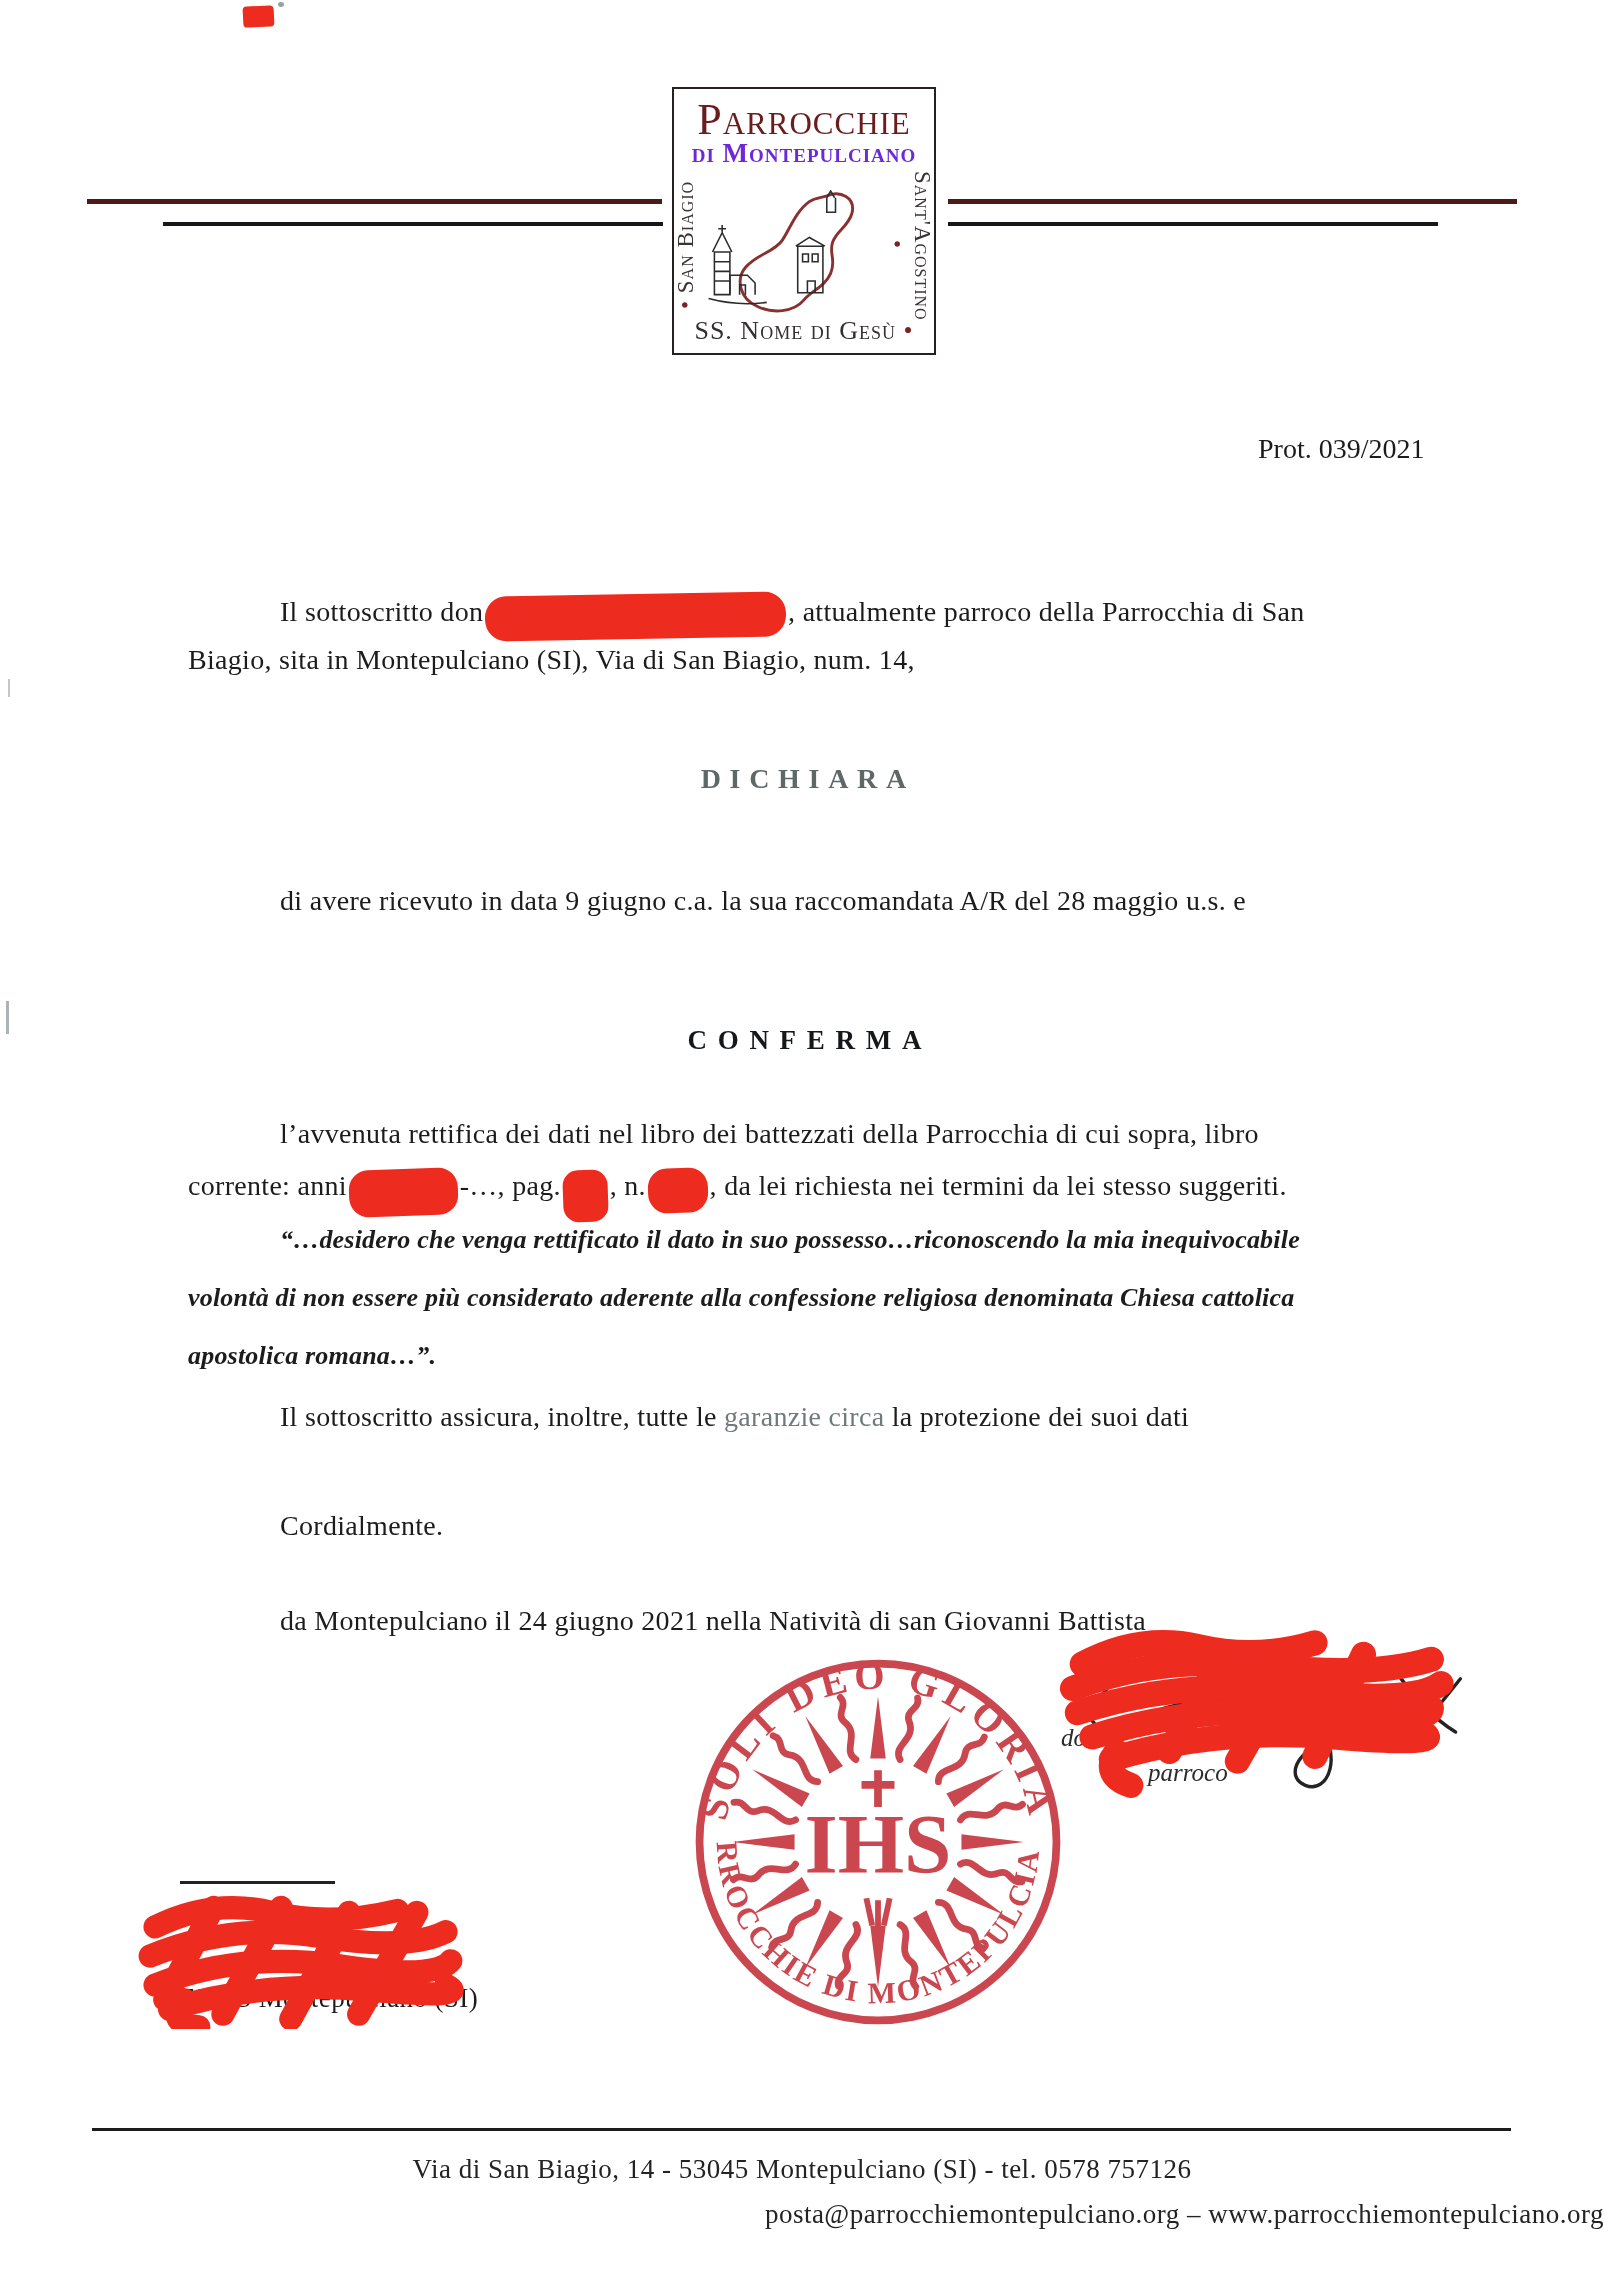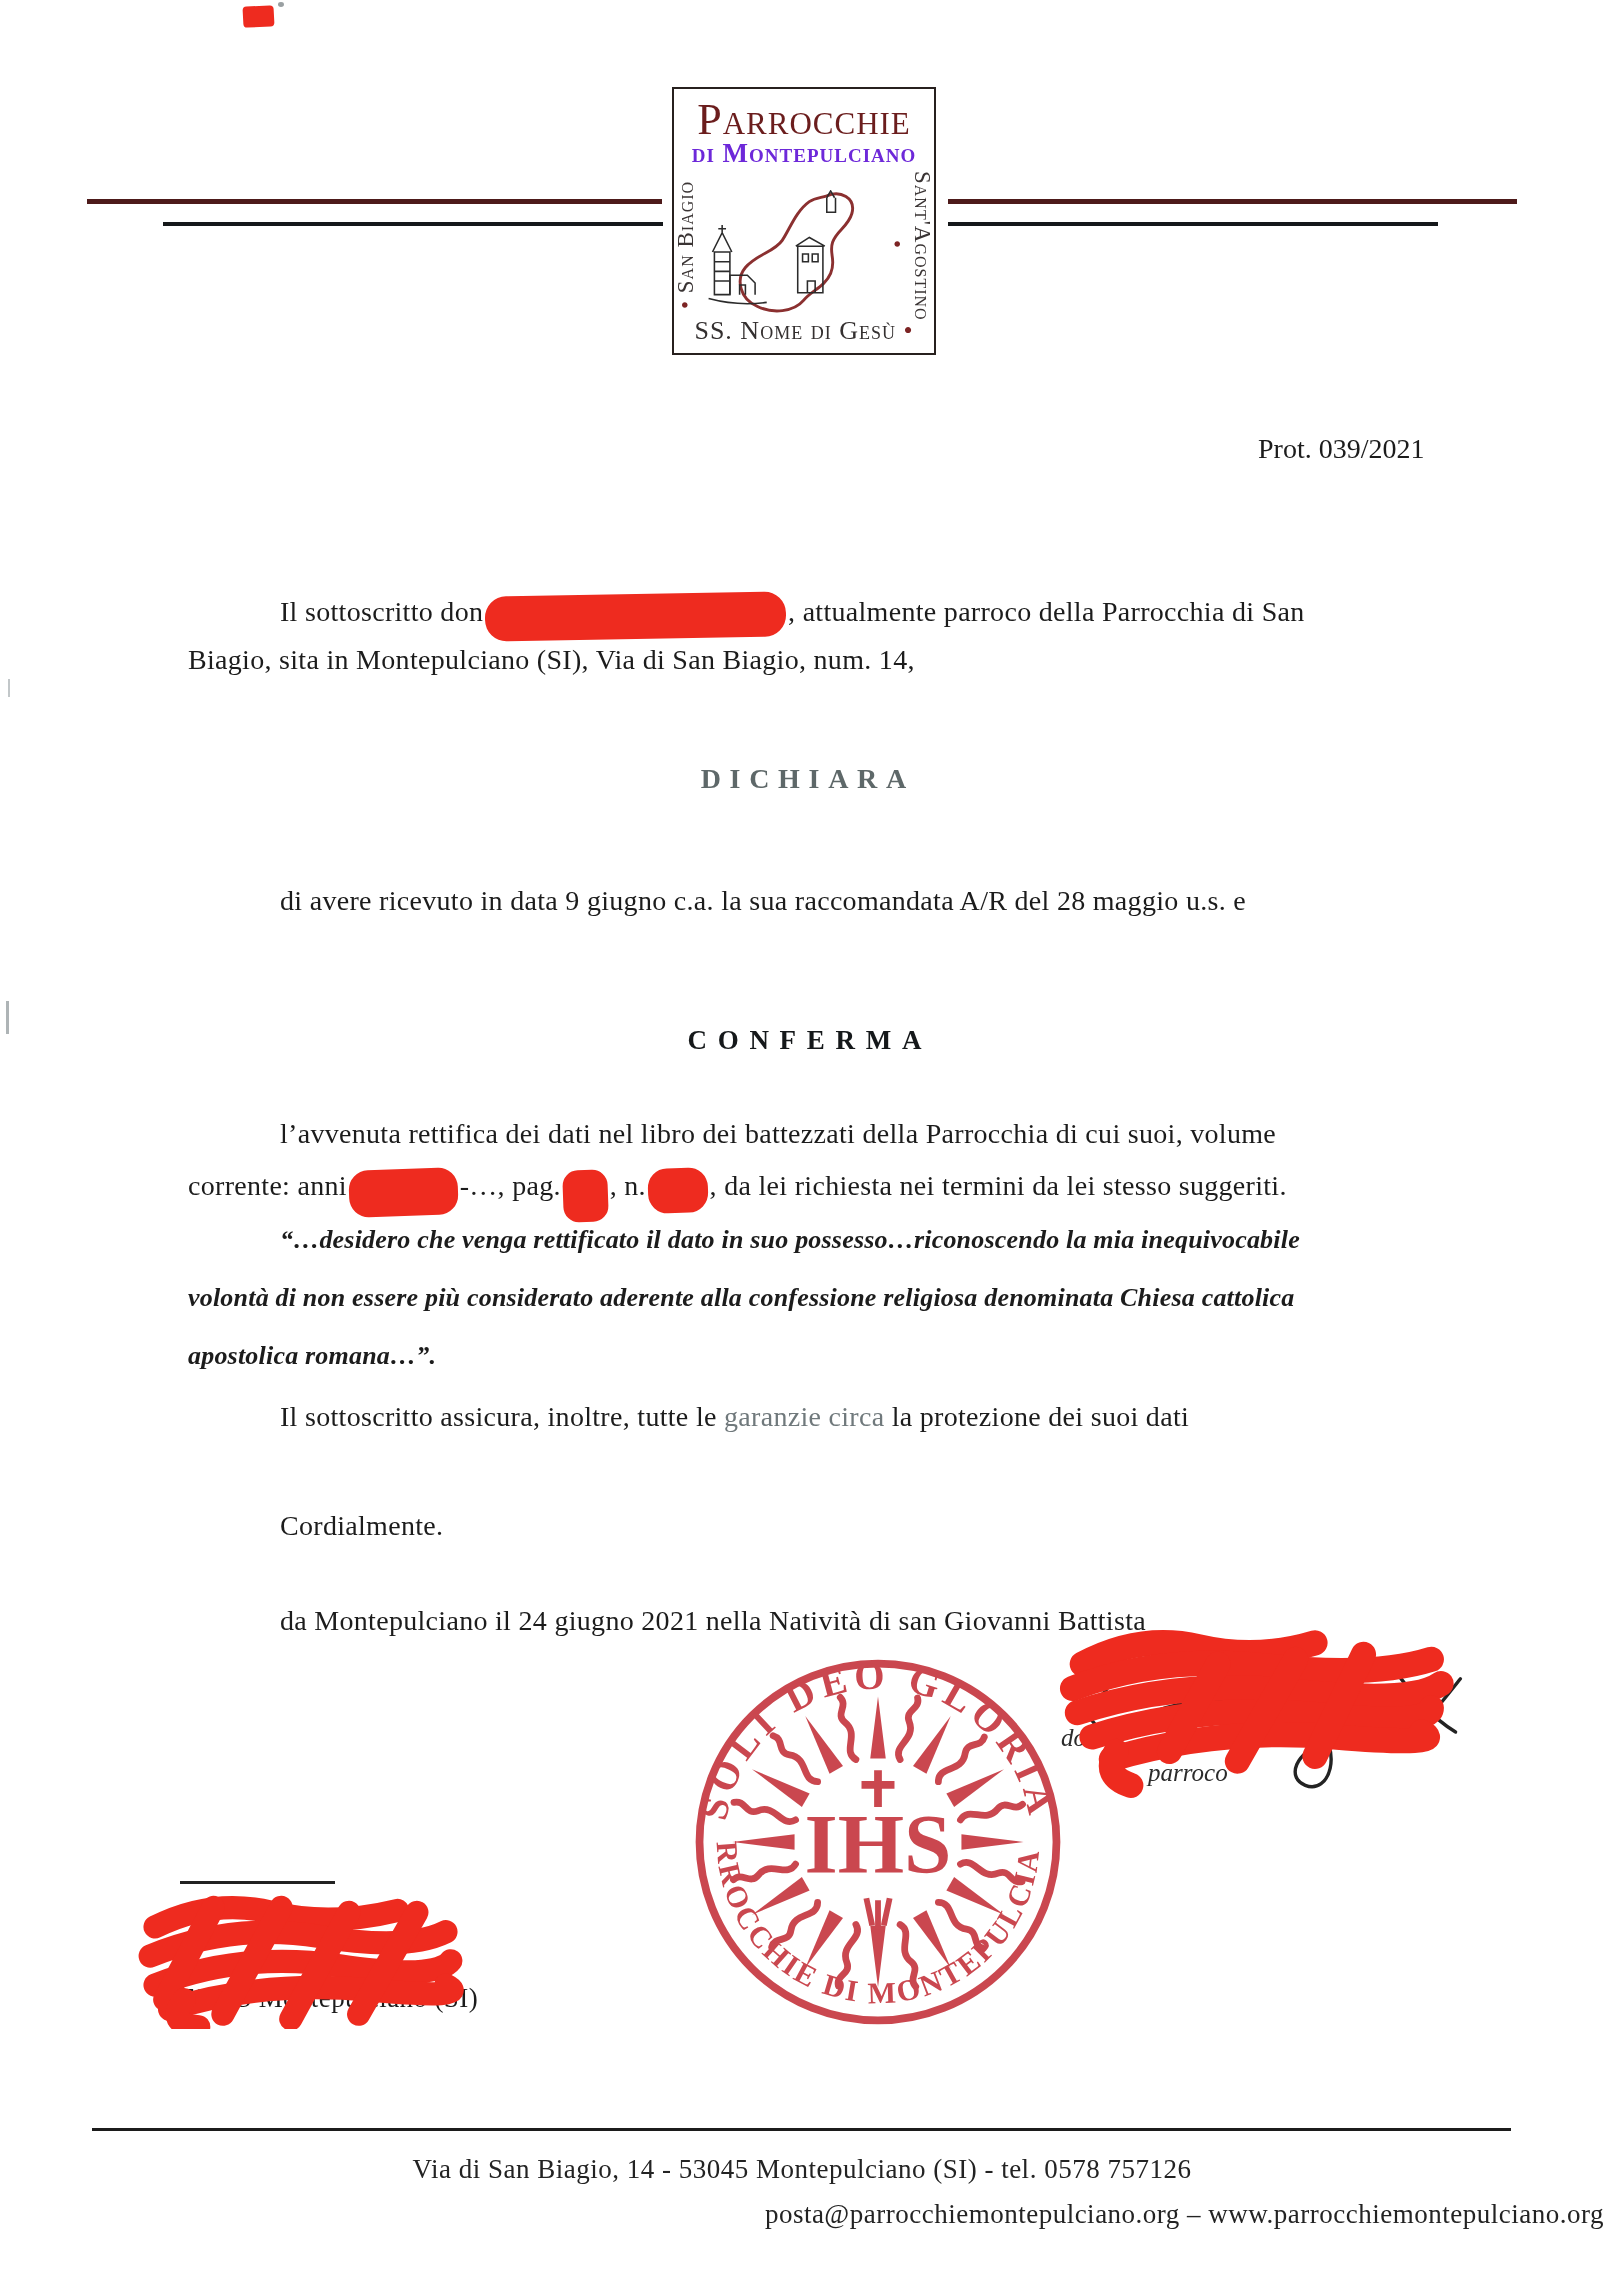--- a/index.html
+++ b/index.html
@@ -117,21 +117,21 @@
     <span>Il sottoscritto don</span><span class="rblob rblob-name"></span><span>, attualmente parroco della Parrocchia di San</span>
   </div>
   <div class="bline" style="top:644px;">Biagio, sita in Montepulciano (SI), Via di San Biagio, num. 14,</div>
 
   <div class="heading h-dichiara">DICHIARA</div>
 
   <div class="bline indent" style="top:885px;">di avere ricevuto in data 9 giugno c.a. la sua raccomandata A/R del 28 maggio u.s. e</div>
 
   <div class="heading h-conferma">CONFERMA</div>
 
-  <div class="bline indent" style="top:1118px;">l’avvenuta rettifica dei dati nel libro dei battezzati della Parrocchia di cui suoi, volume</div>
+  <div class="bline indent" style="top:1118px;">l’avvenuta rettifica dei dati nel libro dei battezzati della Parrocchia di cui sopra, libro</div>
   <div class="bline" style="top:1168px;">
     <span>corrente: anni</span><span class="rblob rblob-anni"></span><span>-…, pag.</span><span class="rblob rblob-pag"></span><span>, n.</span><span class="rblob rblob-n"></span><span>, da lei richiesta nei termini da lei stesso suggeriti.</span>
   </div>
 
   <div class="bline quote q-indent" style="top:1225px;">“…desidero che venga rettificato il dato in suo possesso…riconoscendo la mia inequivocabile</div>
   <div class="bline quote" style="top:1283px;">volontà di non essere più considerato aderente alla confessione religiosa denominata Chiesa cattolica</div>
   <div class="bline quote" style="top:1341px;">apostolica romana…”.</div>
 
   <div class="bline indent" style="top:1401px;">
     <span>Il sottoscritto assicura, inoltre, tutte le </span><span class="faded">garanzie circa</span><span> la protezione dei suoi dati</span>

